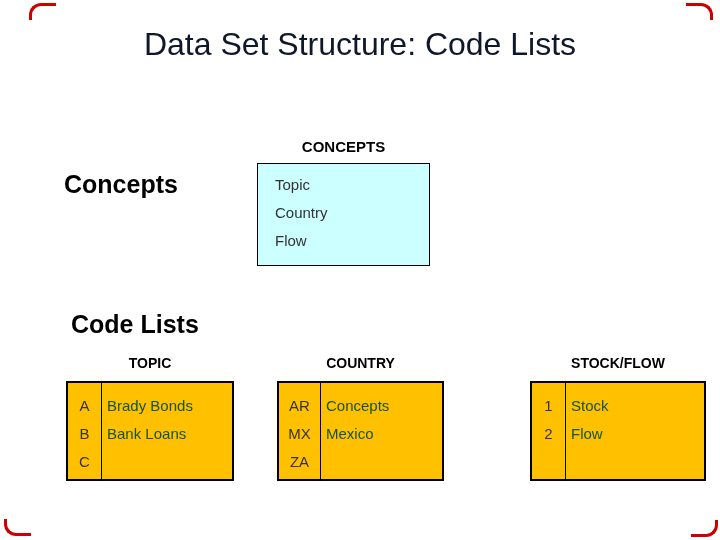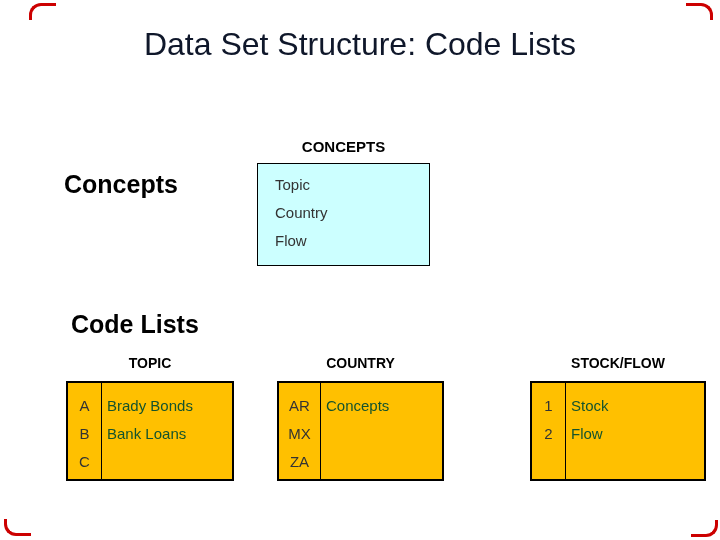--- a/index.html
+++ b/index.html
@@ -128,20 +128,21 @@
   <div class="tbl-group" id="tbl-country">
     <div class="tbl-title">COUNTRY</div>
     <div class="tbl-box" style="background-color: rgb(255, 192, 0);">
       <div class="tbl-divider"></div>
       <div class="tbl-row">
         <span class="tbl-code">AR</span>
         <span class="tbl-desc">Concepts</span>
       </div>
       <div class="tbl-row">
         <span class="tbl-code">MX</span>
+        <span class="tbl-desc">Mexico</span>
       </div>
       <div class="tbl-row">
         <span class="tbl-code">ZA</span>
       </div>
     </div>
   </div>
 
   <div class="tbl-group" id="tbl-stockflow">
     <div class="tbl-title">STOCK/FLOW</div>
     <div class="tbl-box" style="background-color: rgb(255, 192, 0);">

